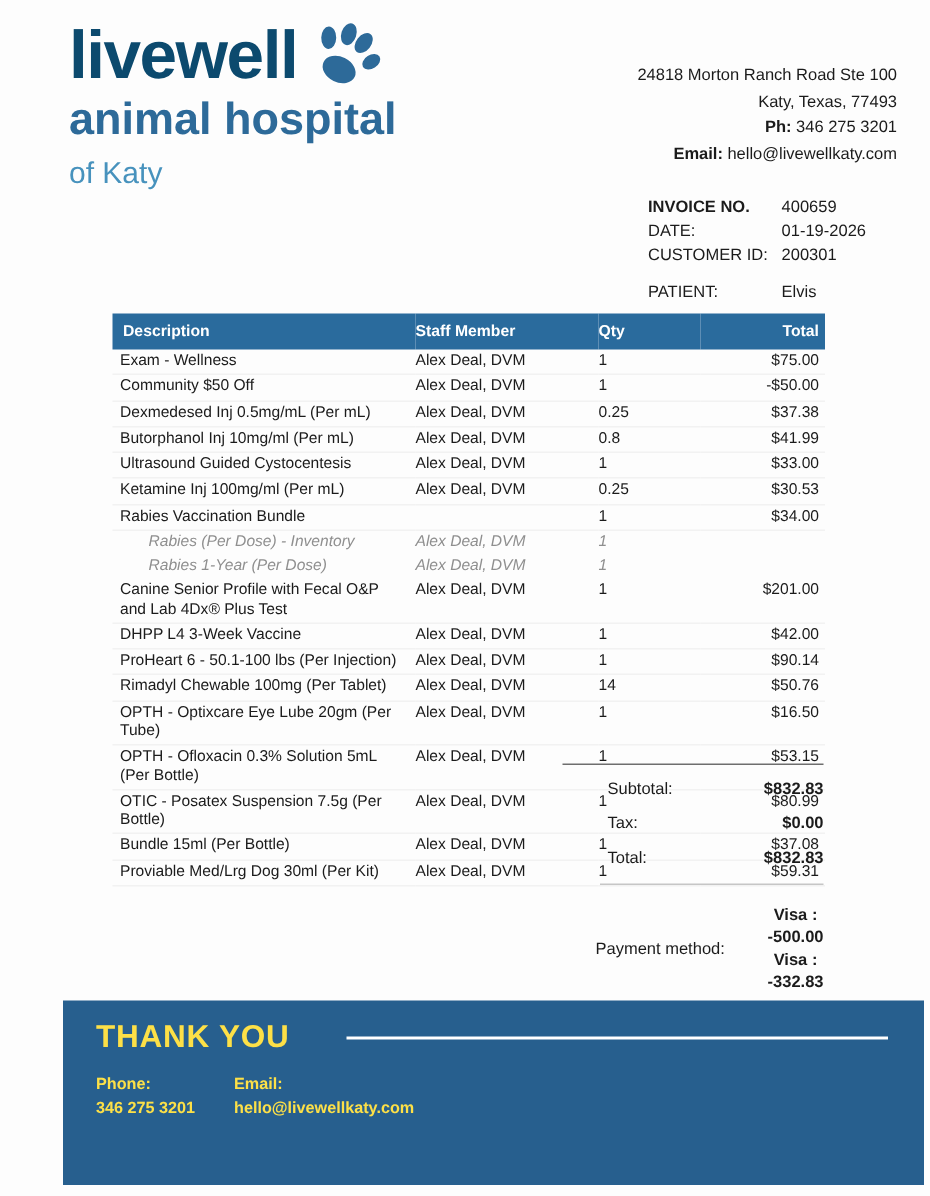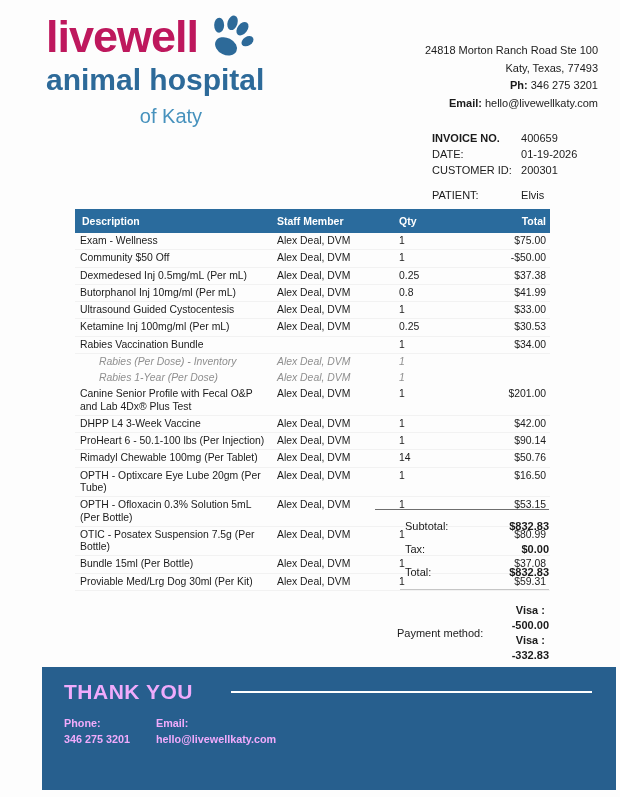--- a/index.html
+++ b/index.html
@@ -7,25 +7,25 @@
   body {
     position:relative;
     background:#fdfdfd;
     font-family:"Liberation Sans", sans-serif;
     color:#1b1b1b;
     overflow:hidden;
   }
   
   .logo-block { position:absolute; left:46px; top:14px; }
   .logo-line1 { display:flex; align-items:flex-start; font-size:45px; font-weight:bold;
-                letter-spacing:-1px; line-height:1; color:#be185d; }
+                letter-spacing:-1px; line-height:1; color:#0c4a6e; }
   .paw { width:54px; height:50px; margin-left:5px; margin-top:-3px; color:#2d6a99; }
   .logo-line2 { font-size:30px; font-weight:bold; line-height:1.1; margin-top:2px;
                 letter-spacing:0px; color:#2d6a99; }
-  .logo-line3 { font-size:20px; color:#4792bd; text-align:center; width:250px; margin-top:9px; }
+  .logo-line3 { font-size:20px; color:#4792bd; text-align:left; width:250px; margin-top:9px; }
   
   .clinic-contact { position:absolute; right:22px; top:42px; text-align:right;
                     font-size:11px; line-height:1.6; }
   .clinic-contact b { margin-right:3px; }
   
   .invoice-meta { position:absolute; left:432px; top:131px; font-size:11px; line-height:1.45; }
   .meta-row .lbl { display:inline-block; width:86px; }
   .meta-row.patient { margin-top:9px; }
   .meta-row .bold { font-weight:bold; }
   
@@ -53,21 +53,21 @@
   .t-row { display:flex; justify-content:space-between; margin-bottom:11px; }
   .t-row .lbl { margin-left:30px; }
   .t-row .val { font-weight:bold; }
   .div1 { height:1px; background:#c6c6c6; margin:3px 0 13px 25px; }
   .div2 { height:1px; background:#e2e2e2; margin:0 0 7px 25px; }
   .payment { display:flex; justify-content:space-between; align-items:center; margin-bottom:8px; }
   .payment .lbl { margin-left:22px; }
   .payment-lines { font-weight:bold; text-align:center; white-space:pre-line; line-height:1.35; }
   
   .footer { position:absolute; left:42px; top:667px; width:574px; height:123px;
-            background:#275f8e; color:#f0abfc; padding:13px 24px 0 22px; }
+            background:#275f8e; color:#fde047; padding:13px 24px 0 22px; }
   .ty-row { display:flex; align-items:center; }
   .ty { font-size:21px; font-weight:bold; letter-spacing:0.5px; }
   .rule { flex:1; height:2px; background:#fff; margin-left:38px; }
   .fcols { display:flex; margin-top:11px; font-size:10.8px; line-height:1.5; }
   .fcol .flbl { font-weight:bold; }
   .fcol .ftxt { font-weight:bold; white-space:pre-line; }
   .col-address { width:256px; }
   .col-phone { width:92px; }
 </style>
 </head>

